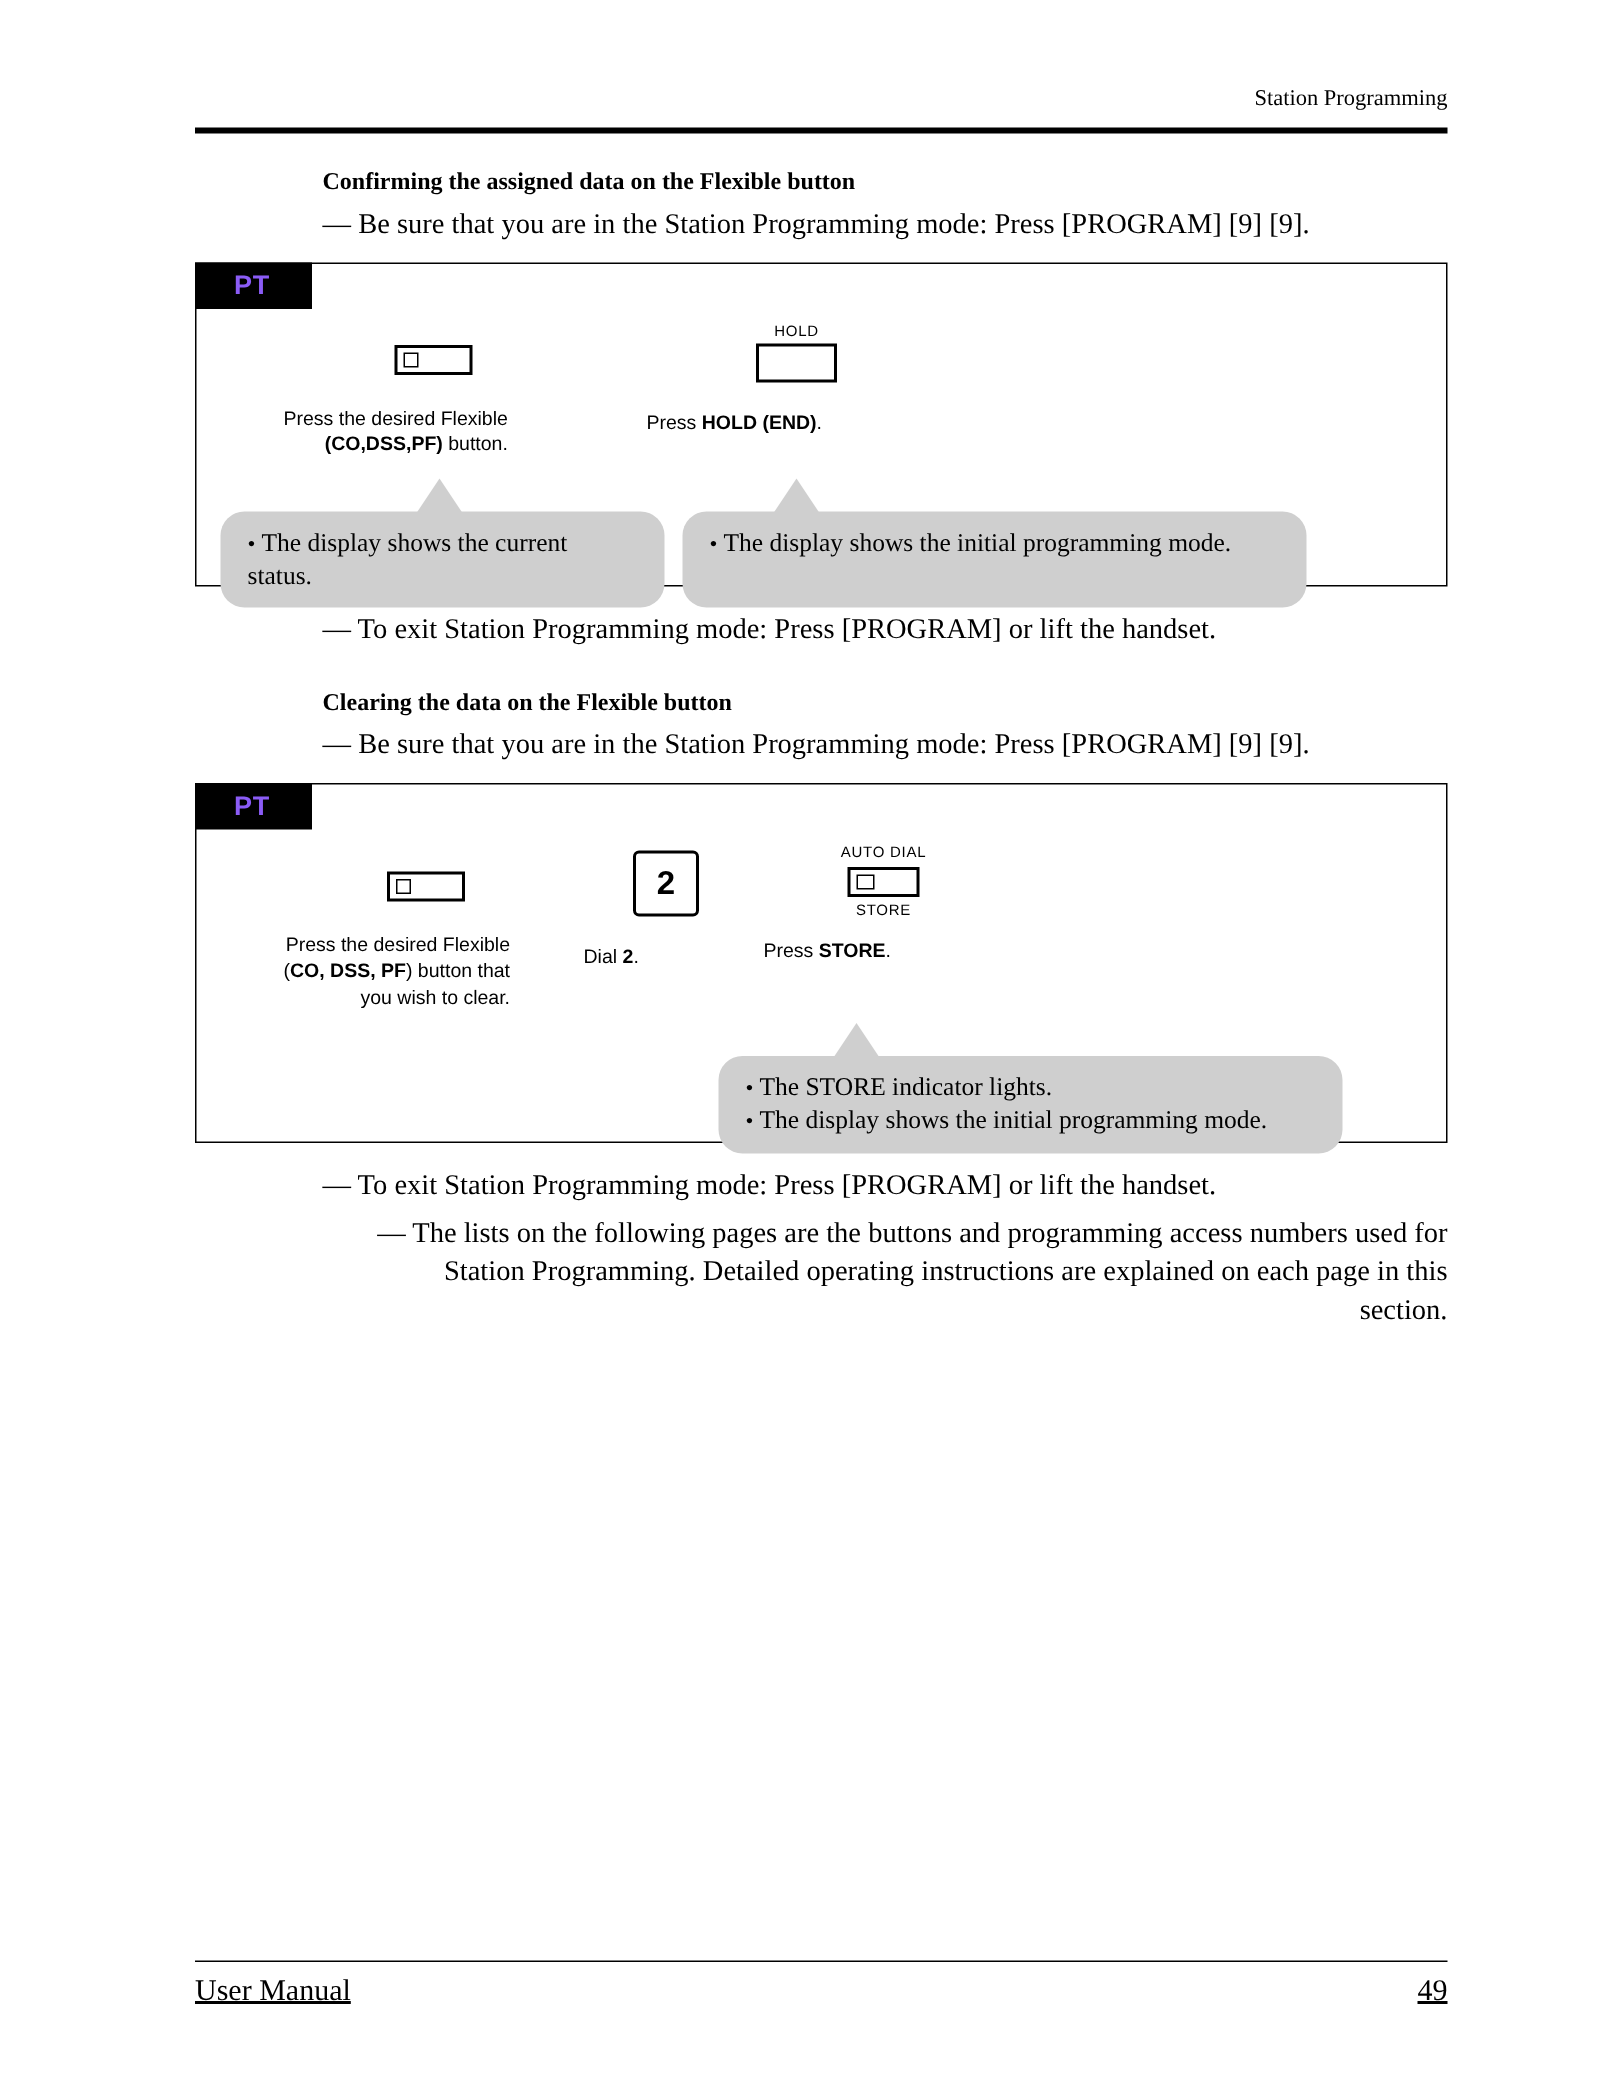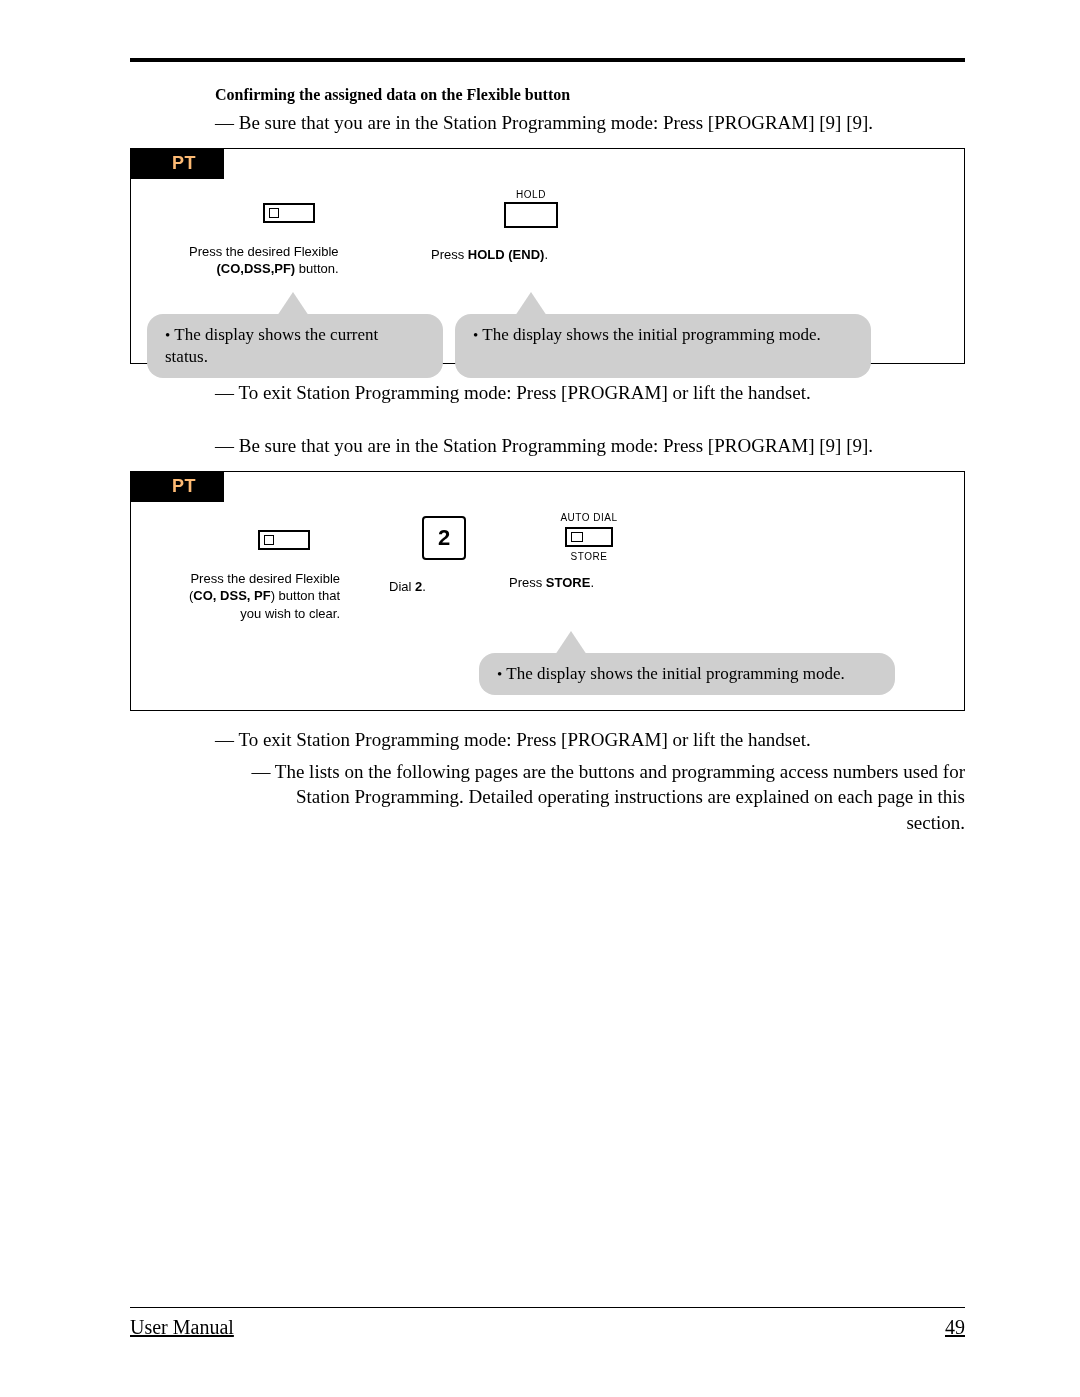--- a/index.html
+++ b/index.html
@@ -43,25 +43,25 @@
     border: 1.5px solid #000;
     margin: 12px 0 16px 0;
     position: relative;
     box-sizing: border-box;
   }
   .pt-tab {
     position: absolute;
     top: -1px;
     left: -1px;
     background: #000;
-    color: #fdba74;
+    color: #8b5cf6;
     font-family: Arial, Helvetica, sans-serif;
     font-weight: bold;
     font-size: 18px;
-    padding: 5px 28px 5px 42px;
+    padding: 5px 28px 5px 26px;
     box-sizing: border-box;
     letter-spacing: 0.5px;
   }
   .diag-inner {
     padding: 40px 20px 24px 58px;
     font-family: Arial, Helvetica, sans-serif;
   }
   .icon-row {
     display: flex;
     align-items: flex-start;
@@ -190,20 +190,21 @@
     justify-content: space-between;
     font-size: 20px;
     text-decoration: underline;
   }
 </style>
 </head>
 <body>
 
 <div class="page">
 
+  <div class="running-head">Station Programming</div>
   <hr class="thick-rule">
 
   <div class="content-indent">
     <p class="sub-heading">Confirming the assigned data on the Flexible button</p>
     <p class="body-line">— Be sure that you are in the Station Programming mode: Press [PROGRAM] [9] [9].</p>
   </div>
 
   <div class="diagram-box" style="height:216px;">
     <div class="pt-tab">PT</div>
     <div class="diag-inner">
@@ -243,20 +244,21 @@
       </div>
 
     </div>
   </div>
 
   <div class="content-indent">
     <p class="body-line">— To exit Station Programming mode: Press [PROGRAM] or lift the handset.</p>
   </div>
 
   <div class="content-indent" style="margin-top:28px;">
+    <p class="sub-heading">Clearing the data on the Flexible button</p>
     <p class="body-line">— Be sure that you are in the Station Programming mode: Press [PROGRAM] [9] [9].</p>
   </div>
 
   <div class="diagram-box" style="height:240px;">
     <div class="pt-tab">PT</div>
     <div class="diag-inner">
 
       <div class="icon-row">
 
         <div class="step-col" style="width:190px; align-items:flex-start;">
@@ -287,20 +289,21 @@
           </div>
           <div class="caption">
             <span>Press </span><b>STORE</b><span>.</span>
           </div>
         </div>
       </div>
 
       <div class="callout-row" style="margin-left:290px; margin-top:30px;">
         <div class="callout" style="width:380px;">
           <div class="callout-tail" style="left:76px;"></div>
+          <div><span class="dot">•</span><span>The STORE indicator lights.</span></div>
           <div><span class="dot">•</span><span>The display shows the initial programming mode.</span></div>
         </div>
       </div>
 
     </div>
   </div>
 
   <div class="content-indent">
     <p class="body-line">— To exit Station Programming mode: Press [PROGRAM] or lift the handset.</p>
     <p class="body-line" style="padding-left:0;">

